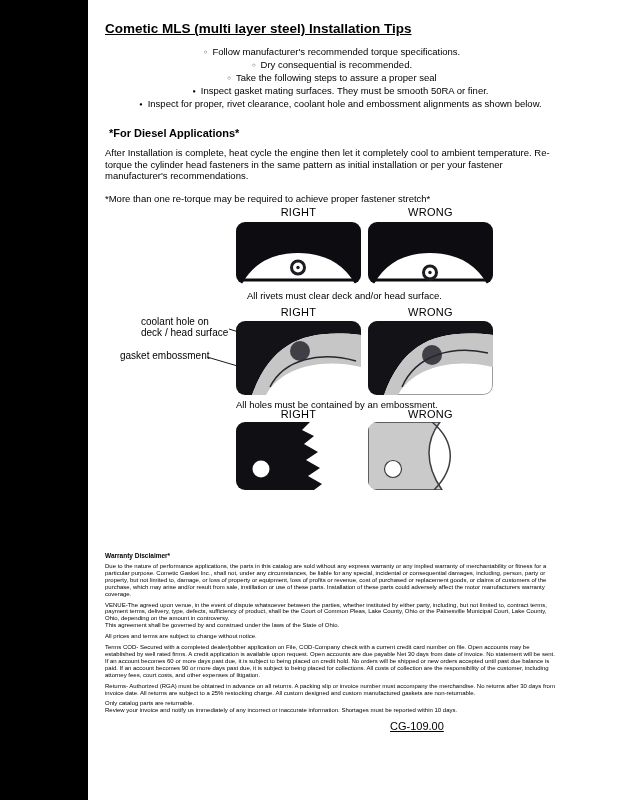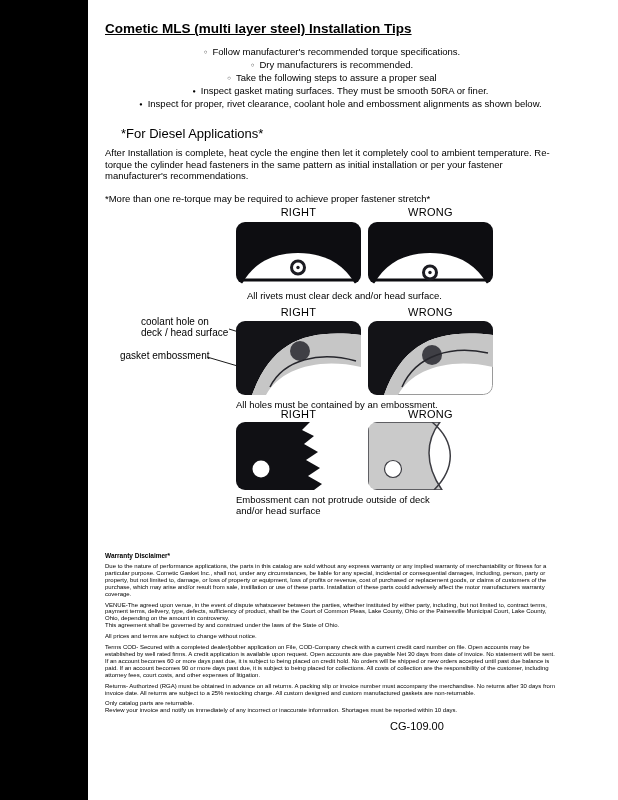--- a/index.html
+++ b/index.html
@@ -22,49 +22,49 @@
   }
   h1.title {
     font-size: 13.5px; font-weight: bold; text-decoration: underline;
     margin: 20px 0 9px 0; line-height: 17px;
   }
   ul.tips { list-style: none; margin: 0 0 12px 0; padding: 0; font-size: 9.5px; text-align: center; }
   ul.tips li { line-height: 12px; }
   ul.tips > li::before { content: "○"; font-size: 6px; position: relative; top: -1px; margin-right: 5px; }
   ul.tips ul { list-style: none; margin: 0 0 0 17px; padding: 0; }
   ul.tips ul li::before { content: "●"; font-size: 5.5px; position: relative; top: -1px; margin-right: 5px; }
-  h2.diesel { font-size: 13px; font-weight: normal; margin: 16px 0 7px 16px; line-height: 13px; }
+  h2.diesel { font-size: 11px; font-weight: bold; margin: 16px 0 7px 4px; line-height: 13px; }
   p.body { font-size: 9.5px; line-height: 11.5px; margin: 0 0 11px 0; max-width: 454px; }
   p.note { margin-bottom: 2px; }
   .diagram-block { position: relative; width: 454px; height: 314px; margin-top: 2px; }
   .diagram-block .abs { position: absolute; }
   .rw-label { font-size: 11px; width: 125px; text-align: center; letter-spacing: 0.3px; }
   .panel { width: 125px; }
   .panel svg { display: block; }
   .caption { font-size: 9.5px; line-height: 11px; }
   .pre { white-space: pre-line; }
   .pointer-label { font-size: 10px; line-height: 10.5px; }
   .connector-overlay { position: absolute; left: 0; top: 0; pointer-events: none; }
   .disclaimer { margin-top: 32px; max-width: 454px; }
   .disclaimer .disc-head { font-size: 6.5px; font-weight: bold; margin-bottom: 4px; }
   .disclaimer p { font-size: 6px; line-height: 6.9px; margin: 0 0 4px 0; }
-  .page-code { font-size: 11px; margin: 6px 0 0 285px; }
+  .page-code { font-size: 11px; margin: 6px 0 0 285px; text-decoration: underline; }
 </style>
 </head>
 <body>
 
 <div class="left-bar"></div>
 
 <div class="content">
 
   <h1 class="title">Cometic MLS (multi layer steel) Installation Tips</h1>
 
   <ul class="tips">
     <li><span>Follow manufacturer's recommended torque specifications.</span></li>
-    <li><span>Dry manufacturers is recommended.</span></li>
+    <li><span>Dry consequential is recommended.</span></li>
     <li><span>Take the following steps to assure a proper seal</span>
       <ul>
         <li><span>Inspect gasket mating surfaces.  They must be smooth 50RA or finer.</span></li>
         <li><span>Inspect for proper, rivet clearance, coolant hole and embossment alignments as shown below.</span></li>
       </ul>
     </li>
   </ul>
 
   <h2 class="diesel">*For Diesel Applications*</h2>
   <p class="body">After Installation is complete, heat cycle the engine then let it completely cool to ambient temperature. Re-torque the cylinder head fasteners in the same pattern as initial installation or per your fastener manufacturer's recommendations.</p>
@@ -167,22 +167,20 @@
             </clipPath>
           </defs>
         <g clip-path="url(#cpD)">
           <rect width="125" height="68" fill="#ffffff"></rect>
           <path d="M0,0 H72 C 58,18 56,42 74,68 H0 Z" fill="#cacaca" stroke="#3c3c42" stroke-width="1.5"></path>
           <path d="M64,0 C 88,20 88,46 66,68" fill="none" stroke="#3c3c42" stroke-width="1.5"></path>
           <circle cx="25" cy="47" r="8.5" fill="#ffffff" stroke="#3c3c42" stroke-width="1.2"></circle>
         </g>
       </svg>
     </div>
-    <div class="abs caption pre" style="left:131px; top:288px; width:280px;">Embossment can not protrude outside of deck
-and/or head surface</div>
 
   </div>
 
   <div class="disclaimer">
     <div class="disc-head">Warranty Disclaimer*</div>
     <p class="pre">Due to the nature of performance applications, the parts in this catalog are sold without any express warranty or any implied warranty of merchantability or fitness for a particular purpose.  Cometic Gasket Inc., shall not, under any circumstances, be liable for any special, incidental or consequential damages, including, person, party or property, but not limited to, damage, or loss of property or equipment, loss of profits or revenue, cost of purchased or replacement goods, or claims of customers of the purchase, which may arise and/or result from sale, instillation or use of these parts.  Installation of these parts could adversely affect the motor manufacturers warranty coverage.</p>
     <p class="pre">VENUE-The agreed upon venue, in the event of dispute whatsoever between the parties, whether instituted by either party, including, but not limited to, contract terms, payment terms, delivery, type, defects, sufficiency of product, shall be the Court of Common Pleas, Lake County, Ohio or the Painesville Municipal Court, Lake County, Ohio, depending on the amount in controversy.
 This agreement shall be governed by and construed under the laws of the State of Ohio.</p>
     <p class="pre">All prices and terms are subject to change without notice.</p>
     <p class="pre">Terms COD- Secured with a completed dealer/jobber application on File, COD-Company check with a current credit card number on file.  Open accounts may be established by well rated firms.  A credit application is available upon request.  Open accounts are due payable Net 30 days from date of invoice.  No statement will be sent.  If an account becomes 60 or more days past due, it is subject to being placed on credit hold.  No orders will be shipped or new orders accepted until past due balance is paid.  If an account becomes 90 or more days past due, it is subject to being placed for collections.  All costs of collection are the responsibility of the customer, including attorney fees, court costs, and other expenses of litigation.</p>

